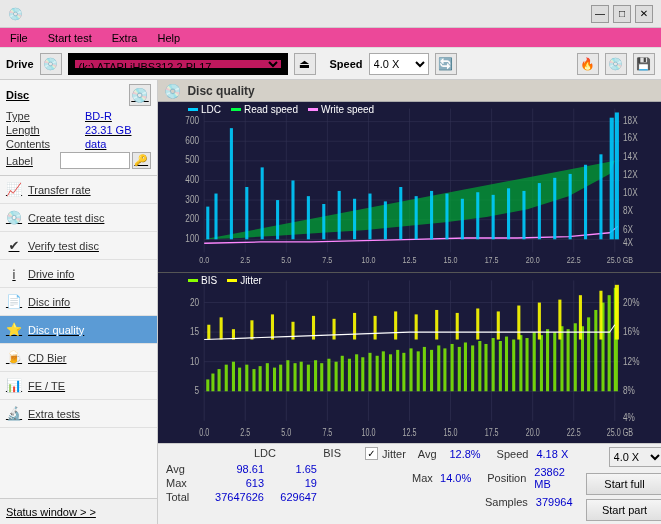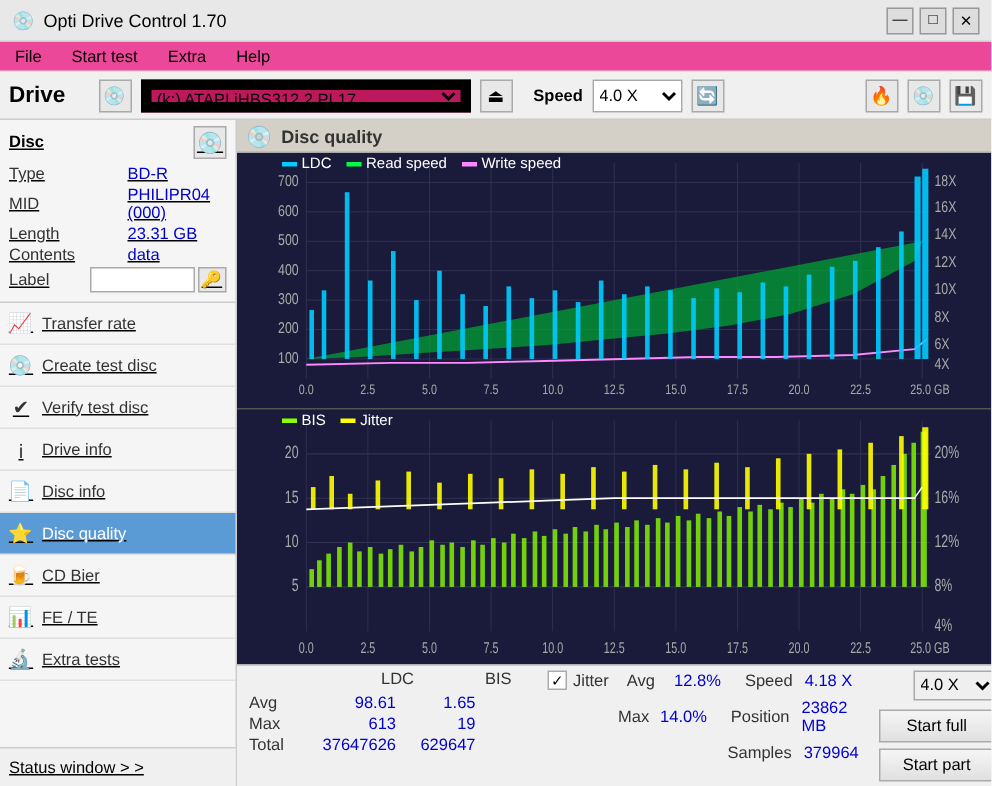--- a/index.html
+++ b/index.html
@@ -34,21 +34,21 @@
     
     .drive-bar {
       background: #f0f0f0;
       height: 32px;
       display: flex;
       align-items: center;
       padding: 0 6px;
       border-bottom: 1px solid #ccc;
       gap: 6px;
     }
-    .drive-label { font-size: 15px; font-weight: bold; margin-right: 16px; }
+    .drive-label { font-size: 11px; font-weight: bold; margin-right: 0; }
     .drive-select {
       height: 22px;
       width: 220px;
       font-size: 11px;
       border: 7px solid #000000;
       background: #be185d;
     }
     .drive-btn { height: 22px; width: 22px; border: 1px solid #aaa; background: #e8e8e8; font-size: 12px; cursor: pointer; display: flex; align-items: center; justify-content: center; }
     .speed-label { font-size: 11px; font-weight: bold; margin-left: 8px; }
     .speed-select { height: 22px; width: 60px; font-size: 11px; border: 1px solid #aaa; background: white; }
@@ -217,21 +217,20 @@
       justify-content: center;
     }
     .speed-select-sm { height: 20px; width: 55px; border: 1px solid #aaa; font-size: 11px; }
   </style>
 </head>
 <body>
 
 <div class="title-bar">
   <div class="title-bar-left">
     <span>💿</span>
-    <span>Opti Drive Control 1.70</span>
   </div>
   <div class="title-bar-controls">
     <div class="title-btn">—</div>
     <div class="title-btn">□</div>
     <div class="title-btn">✕</div>
   </div>
 </div>
 
 <div class="menu-bar">
   <span class="menu-item">File</span>
@@ -263,24 +262,20 @@
   <div class="sidebar">
 
     <div class="disc-panel">
       <div class="disc-panel-header">
         <span class="disc-title">Disc</span>
         <div class="disc-icon">💿</div>
       </div>
       <div class="disc-field">
         <span class="disc-field-label">Type</span>
         <span class="disc-field-value type">BD-R</span>
-      </div>
-      <div class="disc-field">
-        <span class="disc-field-label">MID</span>
-        <span class="disc-field-value">PHILIPR04 (000)</span>
       </div>
       <div class="disc-field">
         <span class="disc-field-label">Length</span>
         <span class="disc-field-value">23.31 GB</span>
       </div>
       <div class="disc-field">
         <span class="disc-field-label">Contents</span>
         <span class="disc-field-value">data</span>
       </div>
       <div class="label-row">

